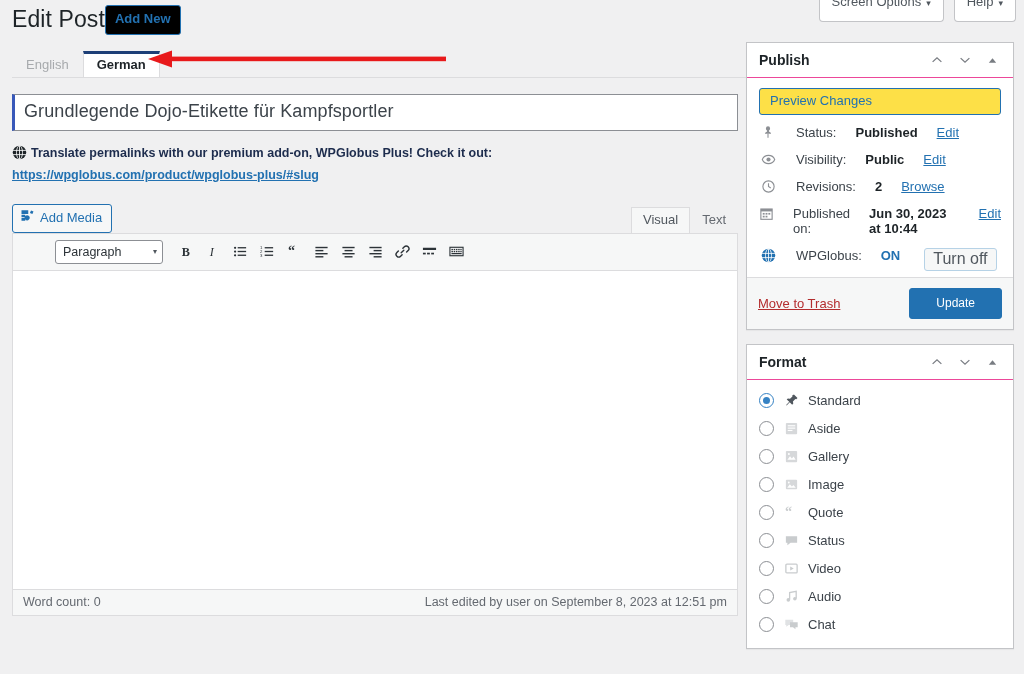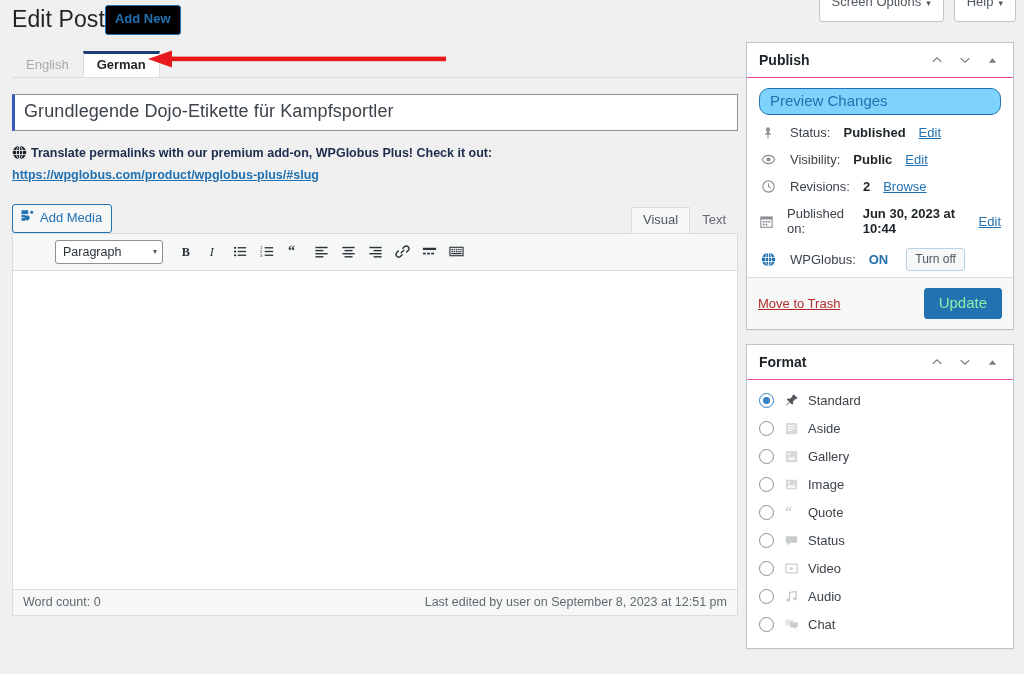--- a/index.html
+++ b/index.html
@@ -113,43 +113,43 @@
   .box-head {
     display: flex; align-items: center; justify-content: space-between;
     padding: 9px 10px 9px 12px; border-bottom: 1px solid #ec4899;
   }
   .box-title { font-size: 14px; font-weight: 700; color: #1d2327; }
   .box-head-actions { display: flex; align-items: center; gap: 13px; color: #787c82; padding-right: 3px; }
   .hicon { width: 15px; height: 15px; display: inline-flex; align-items: center; justify-content: center; }
 
   .publish-top { padding: 10px 12px 4px; }
   .preview-btn {
-    display: block; margin-left: auto; background: #7dd3fc; border: 1px solid #2271b1;
-    color: #2271b1; border-radius: 10px; padding: 3px 10px 4px; font-size: 15px; line-height: 18px;
+    display: block; margin-left: auto; background: #fde047; border: 1px solid #2271b1;
+    color: #2271b1; border-radius: 3px; padding: 3px 10px 4px; font-size: 13px; line-height: 18px;
   }
   .pub-row {
-    display: flex; align-items: center; gap: 13px;
+    display: flex; gap: 19px;
     padding: 6px 12px; font-size: 13px; color: #3c434a;
   }
   .pub-row .ico { width: 18px; display: inline-flex; justify-content: center; color: #8c8f94; }
   .pub-row b { color: #1d2327; font-weight: 700; }
   .pub-row a { color: #2271b1; text-decoration: underline; }
   .turn-off-btn {
     background: #f6f7f7; border: 1px solid #b6d2e6; color: #50575e;
-    border-radius: 3px; padding: 2px 8px 3px; font-size: 12px; margin-left: 5px; line-height: 16px;
+    border-radius: 3px; padding: 2px 8px 3px; font-size: 16px; margin-left: 5px; line-height: 16px;
   }
   .wpglobus-on { color: #2271b1; font-weight: 700; }
   .pub-footer {
     display: flex; align-items: center; justify-content: space-between;
     background: #f6f7f7; border-top: 1px solid #dcdcde; padding: 10px 11px;
   }
   .trash-link { color: #b32d2e; text-decoration: underline; font-size: 13px; }
   .update-btn {
-    background: #2271b1; border: 1px solid #2271b1; color: #86efac;
-    border-radius: 3px; padding: 5px 14px 6px; font-size: 15px; line-height: 18px;
+    background: #2271b1; border: 1px solid #2271b1; color: #ffffff;
+    border-radius: 3px; padding: 5px 26px 6px; font-size: 12px; line-height: 18px;
   }
 
   .format-list { padding: 6px 0 10px; }
   .fmt-row { display: flex; align-items: center; gap: 8px; padding: 5px 12px; font-size: 13px; color: #3c434a; }
   .radio {
     width: 15px; height: 15px; border: 1px solid #8c8f94; border-radius: 50%;
     background: #fff; flex: 0 0 auto; position: relative;
   }
   .radio.checked { border-color: #3582c4; }
   .radio.checked::after {

